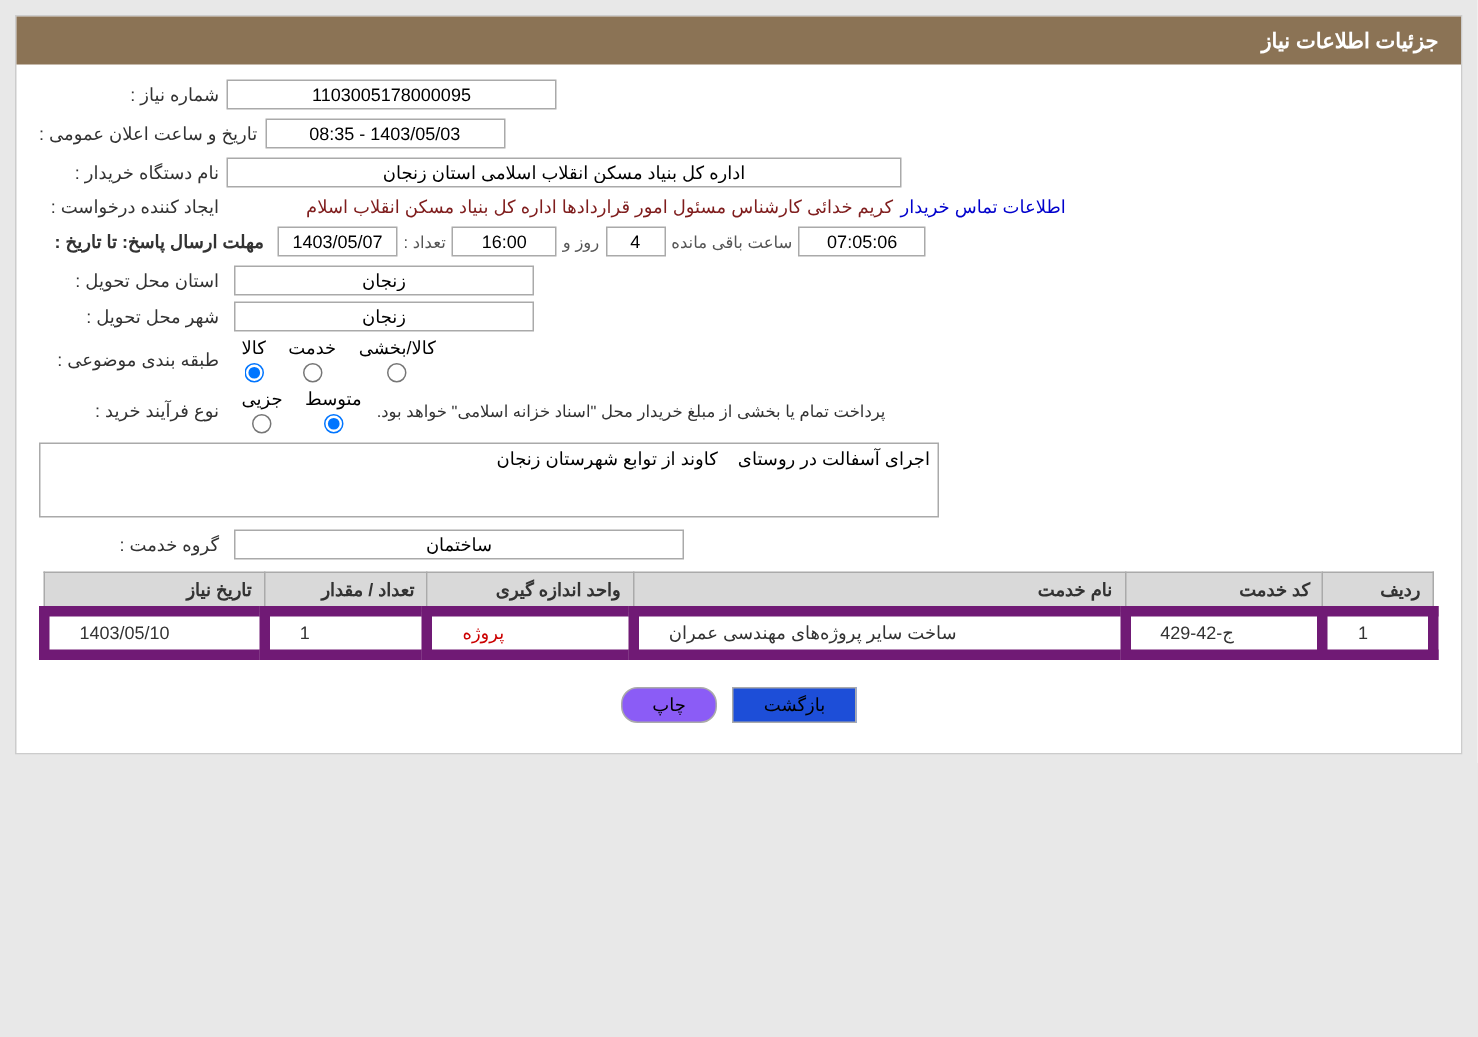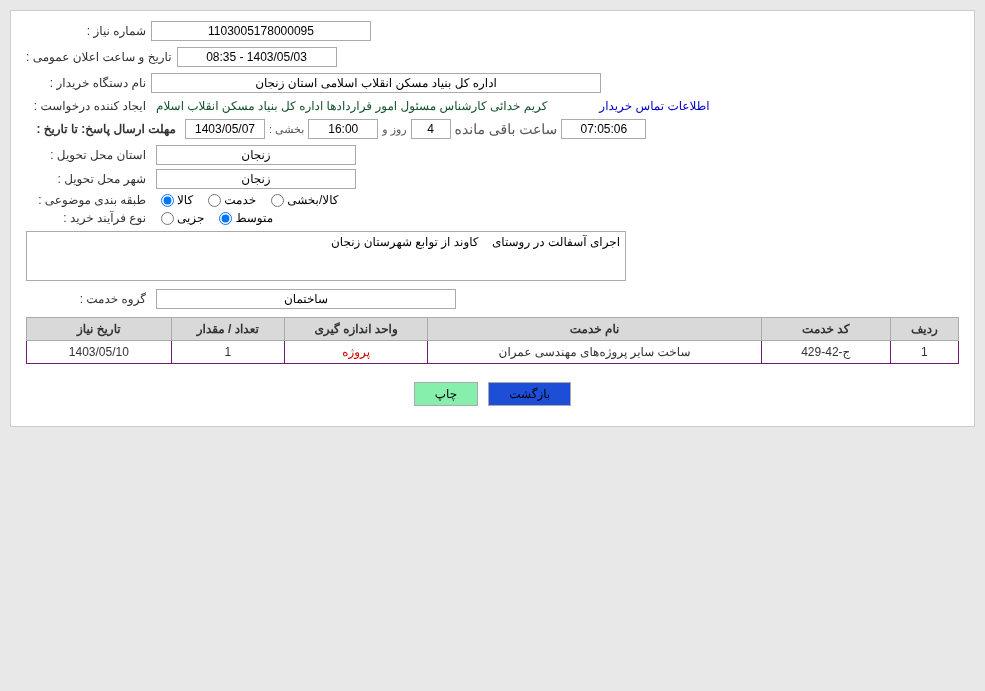--- a/index.html
+++ b/index.html
@@ -65,21 +65,20 @@
       display: flex;
       align-items: center;
       margin-bottom: 6px;
       justify-content: flex-end;
       gap: 5px;
     }
     .link-blue {
       color: #0000cc;
       cursor: pointer;
       font-size: 12px;
-      margin-left: 47px;
     }
     .deadline-row {
       display: flex;
       align-items: center;
       margin-bottom: 6px;
       justify-content: flex-end;
       gap: 4px;
     }
     .input-small {
       width: 80px;
@@ -112,20 +111,21 @@
     }
     .radio-group {
       display: flex;
       gap: 15px;
       align-items: center;
     }
     .radio-item {
       display: flex;
       align-items: center;
       gap: 3px;
+      flex-direction: column;
     }
     .process-row {
       display: flex;
       align-items: center;
       margin-bottom: 6px;
       justify-content: flex-end;
       gap: 10px;
     }
     .process-note {
       color: #333;
@@ -174,28 +174,28 @@
     }
     table {
       width: 100%;
       border-collapse: collapse;
       font-size: 12px;
     }
     table th {
       background: #d9d9d9;
       border: 1px solid #aaa;
       padding: 4px 8px;
-      text-align: center;
+      text-align: right;
       font-weight: bold;
       color: #333;
     }
     table td {
-      border: 1px solid #701a75;
+      border: 7px solid #701a75;
       padding: 4px 20px;
-      text-align: center;
+      text-align: left;
       color: #333;
     }
     .td-link {
       color: #cc0000;
       cursor: pointer;
     }
     .buyer-notes-row {
       display: flex;
       align-items: flex-start;
       margin-bottom: 10px;
@@ -220,63 +220,67 @@
     }
     .btn {
       padding: 4px 20px;
       font-size: 12px;
       font-family: Tahoma, Arial, sans-serif;
       cursor: pointer;
       border: 1px solid #aaa;
       background: #f0f0f0;
     }
     .btn-print {
-      background: #86efac;
+      background: #8b5cf6;
+      border-radius: 11px;
     }
     .btn-back {
       background: #1d4ed8;
     }
   </style>
 </head>
 <body>
 
 <div class="page-wrapper">
   <div class="main-container">
 
+    <div class="header-bar">
+      <span>جزئیات اطلاعات نیاز</span>
+    </div>
 
     <div class="content-area">
 
       <div class="form-row">
         <input type="text" class="input-id" readonly="" style="text-align: center;" value="1103005178000095">
         <span class="label">شماره نیاز :</span>
       </div>
 
       <div class="form-row">
         <input type="text" class="input-date" readonly="" style="text-align: center;" value="1403/05/03 - 08:35">
         <span class="label">تاریخ و ساعت اعلان عمومی :</span>
       </div>
 
       <div class="form-row">
         <input type="text" class="input-org" readonly="" style="text-align: center;" value="اداره کل بنیاد مسکن انقلاب اسلامی استان زنجان">
         <span class="label">نام دستگاه خریدار :</span>
       </div>
 
       <div class="info-row">
         <span class="link-blue">اطلاعات تماس خریدار</span>
-        <span style="color:#14532d; font-size:12px;">کریم خدائی کارشناس مسئول امور قراردادها اداره کل بنیاد مسکن انقلاب اسلام</span>
+        <span style="color:#7f1d1d; font-size:12px;margin-left:48px;">کریم خدائی کارشناس مسئول امور قراردادها اداره کل بنیاد مسکن انقلاب اسلام</span>
         <span class="label">ایجاد کننده درخواست :</span>
       </div>
 
       <div class="deadline-row">
         <input type="text" class="input-countdown" readonly="" style="text-align: center;" value="07:05:06">
-        <span style="color:#555; font-size:14px; white-space:nowrap;">ساعت باقی مانده</span>
+        <span style="color:#555; font-size:11px; white-space:nowrap;">ساعت باقی مانده</span>
         <input type="text" class="input-num" readonly="" style="text-align: center;" value="4">
         <span style="color:#555; font-size:11px;">روز و</span>
         <input type="text" class="input-time" readonly="" style="text-align: center;" value="16:00">
-        <span style="color:#555; font-size:11px;">بخشی :</span>
+        <span style="color:#555; font-size:11px;">تعداد :</span>
         <input type="text" class="input-small" readonly="" style="text-align: center;" value="1403/05/07">
         <span class="label" style="min-width:150px;font-weight:bold;">مهلت ارسال پاسخ: تا تاریخ :</span>
       </div>
 
       <div class="province-row">
         <input type="text" class="input-province" readonly="" style="text-align: center;" value="زنجان">
         <span class="label">استان محل تحویل :</span>
       </div>
 
       <div class="province-row">
@@ -296,20 +300,21 @@
           </div>
           <div class="radio-item">
             <span>کالا</span>
             <input type="radio" name="category" checked="" style="">
           </div>
         </div>
         <span class="label">طبقه بندی موضوعی :</span>
       </div>
 
       <div class="process-row">
+        <span class="process-note">پرداخت تمام یا بخشی از مبلغ خریدار محل "اسناد خزانه اسلامی" خواهد بود.</span>
         <div class="radio-group">
           <div class="radio-item">
             <span>متوسط</span>
             <input type="radio" name="process" checked="" style="">
           </div>
           <div class="radio-item">
             <span>جزیی</span>
             <input type="radio" name="process" style="">
           </div>
         </div>

